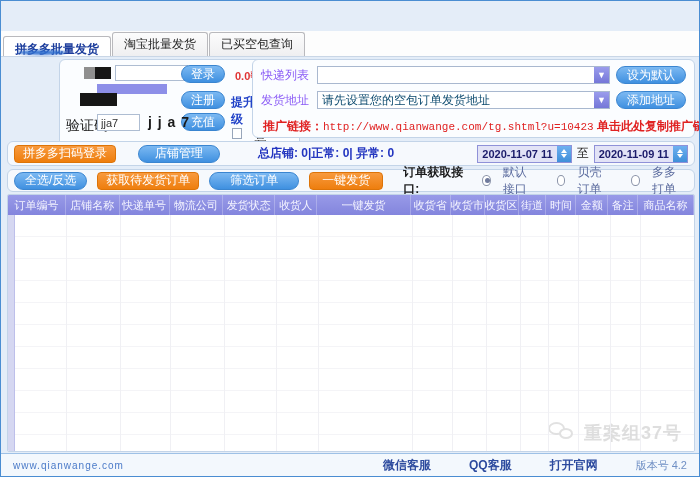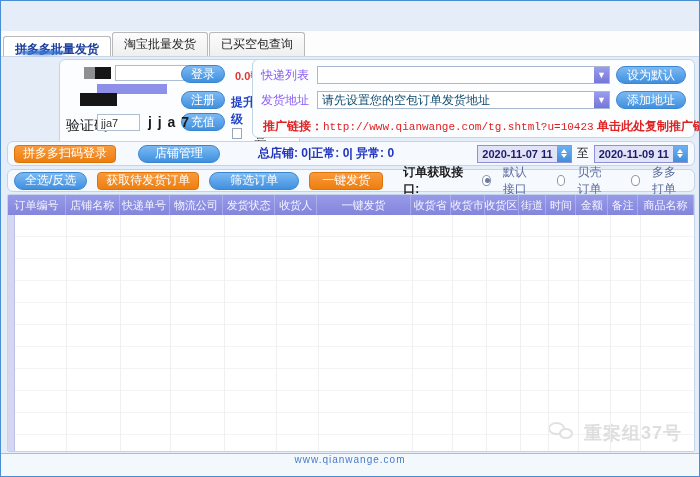--- a/index.html
+++ b/index.html
@@ -81,21 +81,21 @@
   .vline { position:absolute; top:20px; bottom:0; width:1px; background:#f0f0f4; }
 
   
   .watermark { position:absolute; right:12px; bottom:6px; display:flex; align-items:center; gap:6px; opacity:.75; }
   .wm-text { font-size:18px; font-weight:bold; color:#d3d3d3; letter-spacing:1px; }
   .wm-icon { position:relative; width:30px; height:22px; }
   .wm-icon .b1 { position:absolute; left:0; top:0; width:17px; height:13px; border:2px solid #d8d8d8; border-radius:50%; background:#fff; }
   .wm-icon .b2 { position:absolute; left:11px; top:6px; width:14px; height:11px; border:2px solid #d8d8d8; border-radius:50%; background:#fff; }
 
   
-  .footer { position:absolute; left:0; bottom:0; width:100%; height:23px; background:#f3f8fd; border-top:1px solid #9ec1e6; display:flex; align-items:center; padding:0 12px;flex-direction:column; }
+  .footer { position:absolute; left:0; bottom:0; width:100%; height:23px; background:#f3f8fd; border-top:1px solid #9ec1e6; display:flex; align-items:center; padding:0 12px; }
   .website { font-size:10px; color:#4a7ac8; letter-spacing:1px; }
   .flinks { margin-left:auto; display:flex; align-items:center; gap:38px; }
   .flink { font-size:12px; color:#2c4a9e; font-weight:bold; }
   .fversion { font-size:11px; color:#6f8fc4; }
 </style>
 </head>
 <body>
 
 <div class="window">
 
@@ -233,15 +233,21 @@
       <div class="vline" style="left: 478px;"></div>
       <div class="vline" style="left: 512px;"></div>
       <div class="vline" style="left: 540px;"></div>
       <div class="vline" style="left: 570px;"></div>
       <div class="vline" style="left: 602px;"></div>
       <div class="vline" style="left: 632px;"></div>
     </div>
 
   <div class="footer">
     <span class="website">www.qianwange.com</span>
+    <div class="flinks">
+      <span class="flink">微信客服</span>
+      <span class="flink">QQ客服</span>
+      <span class="flink">打开官网</span>
+      <span class="fversion">版本号 4.2</span>
+    </div>
   </div>
 
 </div>
 
 </body></html>

